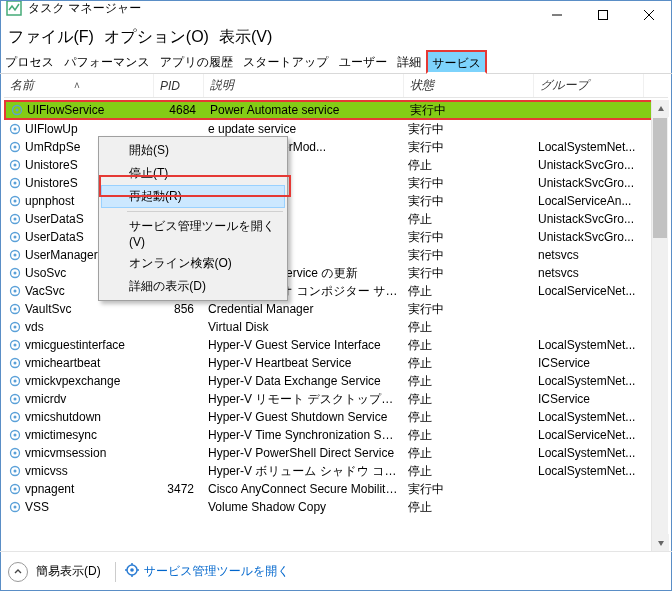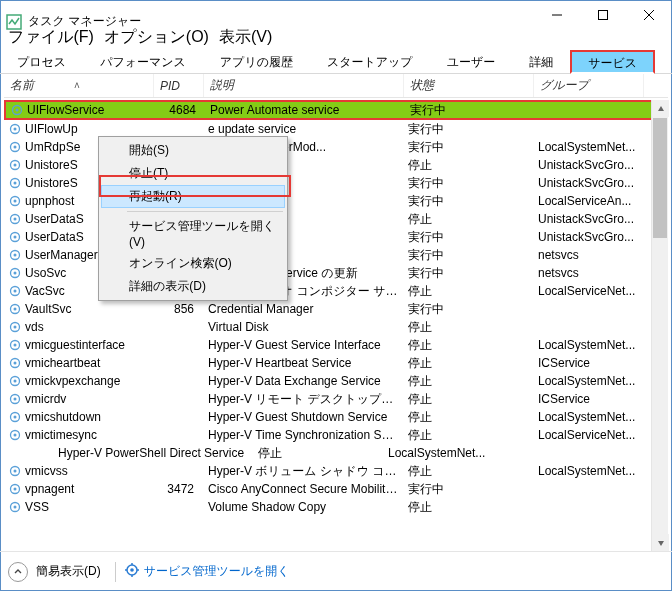--- a/index.html
+++ b/index.html
@@ -1,26 +1,26 @@
 <!DOCTYPE html>
 <html><head>
 <meta charset="utf-8">
 <style>
   * { box-sizing: border-box; font-family: "Yu Gothic UI", "Meiryo", sans-serif; }
   body { margin: 0; background: #fff; width: 672px; height: 591px; overflow: hidden; position: relative; font-size: 12px; color: #000; }
-  .titlebar { height: 30px; display: flex; align-items: flex-end; padding-left: 6px; }
+  .titlebar { height: 30px; display: flex; align-items: flex-start; padding-left: 6px; }
   .titlebar .app-icon { width: 16px; height: 16px; margin-right: 6px; display:inline-block; }
   .titlebar .title { flex: 1; font-size: 12px; }
   .winbtns { display: flex; }
   .winbtn { width: 46px; height: 30px; display:flex; align-items:center; justify-content:center; font-size:12px; }
   .winbtn svg { width:10px; height:10px; }
   .menubar { height: 20px; display:flex; align-items:flex-end; padding-left: 4px; gap: 2px; font-size:16px; }
   .menubar span { padding: 2px 4px; }
   .tabs { height: 24px; display:flex; align-items:stretch; border-bottom: 1px solid #d9d9d9; position: relative; }
-  .tab { padding: 3px 16px; font-size:12px; border: 1px solid transparent; border-bottom: none; position:relative; }
+  .tab { padding: 3px 4px; font-size:12px; border: 1px solid transparent; border-bottom: none; position:relative; }
   .tab.active { border: 2px solid #e53935; border-bottom: 2px solid #fff; background:#7dd3fc; margin-bottom:-1px; }
   .header-row { height: 24px; display:flex; border-bottom: 1px solid #e5e5e5; font-size:12px; color:#333; }
   .header-row .col { padding: 4px 6px; border-right: 1px solid #f0f0f0; display:flex; align-items:center;font-style:italic; }
   .header-row .sort-arrow { margin-left:40px; font-size:10px; color:#555; }
   .scroll-area { position:absolute; top:98px; left:4px; right:4px; bottom:40px; overflow:hidden; }
   .row { display:flex; align-items:center; height:18px; font-size:12px; }
   .row.selected { background: #84cc16; }
   .row .c { padding: 0 4px; white-space:nowrap; overflow:hidden; text-overflow:ellipsis; }
   .row .iconcell { display:flex; align-items:center; gap:3px; }
   .svcicon { width:14px; height:14px; display:inline-block; flex-shrink:0; }
@@ -348,20 +348,27 @@
             <circle cx="7" cy="7" r="1.5" fill="#5aa0d8"></circle>
           </svg></span>
         <span>vmictimesync</span>
       </div>
       <div class="c col-pid"></div>
       <div class="c col-desc">Hyper-V Time Synchronization Ser...</div>
       <div class="c col-state">停止</div>
       <div class="c col-group">LocalServiceNet...</div>
     </div>
     <div class="row">
+      <div class="c col-name iconcell">
+        <span class="svcicon"><svg viewBox="0 0 14 14">
+            <circle cx="7" cy="7" r="4.5" fill="none" stroke="#5aa0d8" stroke-width="1.3"></circle>
+            <circle cx="7" cy="7" r="1.5" fill="#5aa0d8"></circle>
+          </svg></span>
+        <span>vmicvmsession</span>
+      </div>
       <div class="c col-pid"></div>
       <div class="c col-desc">Hyper-V PowerShell Direct Service</div>
       <div class="c col-state">停止</div>
       <div class="c col-group">LocalSystemNet...</div>
     </div>
     <div class="row">
       <div class="c col-name iconcell">
         <span class="svcicon"><svg viewBox="0 0 14 14">
             <circle cx="7" cy="7" r="4.5" fill="none" stroke="#5aa0d8" stroke-width="1.3"></circle>
             <circle cx="7" cy="7" r="1.5" fill="#5aa0d8"></circle>

